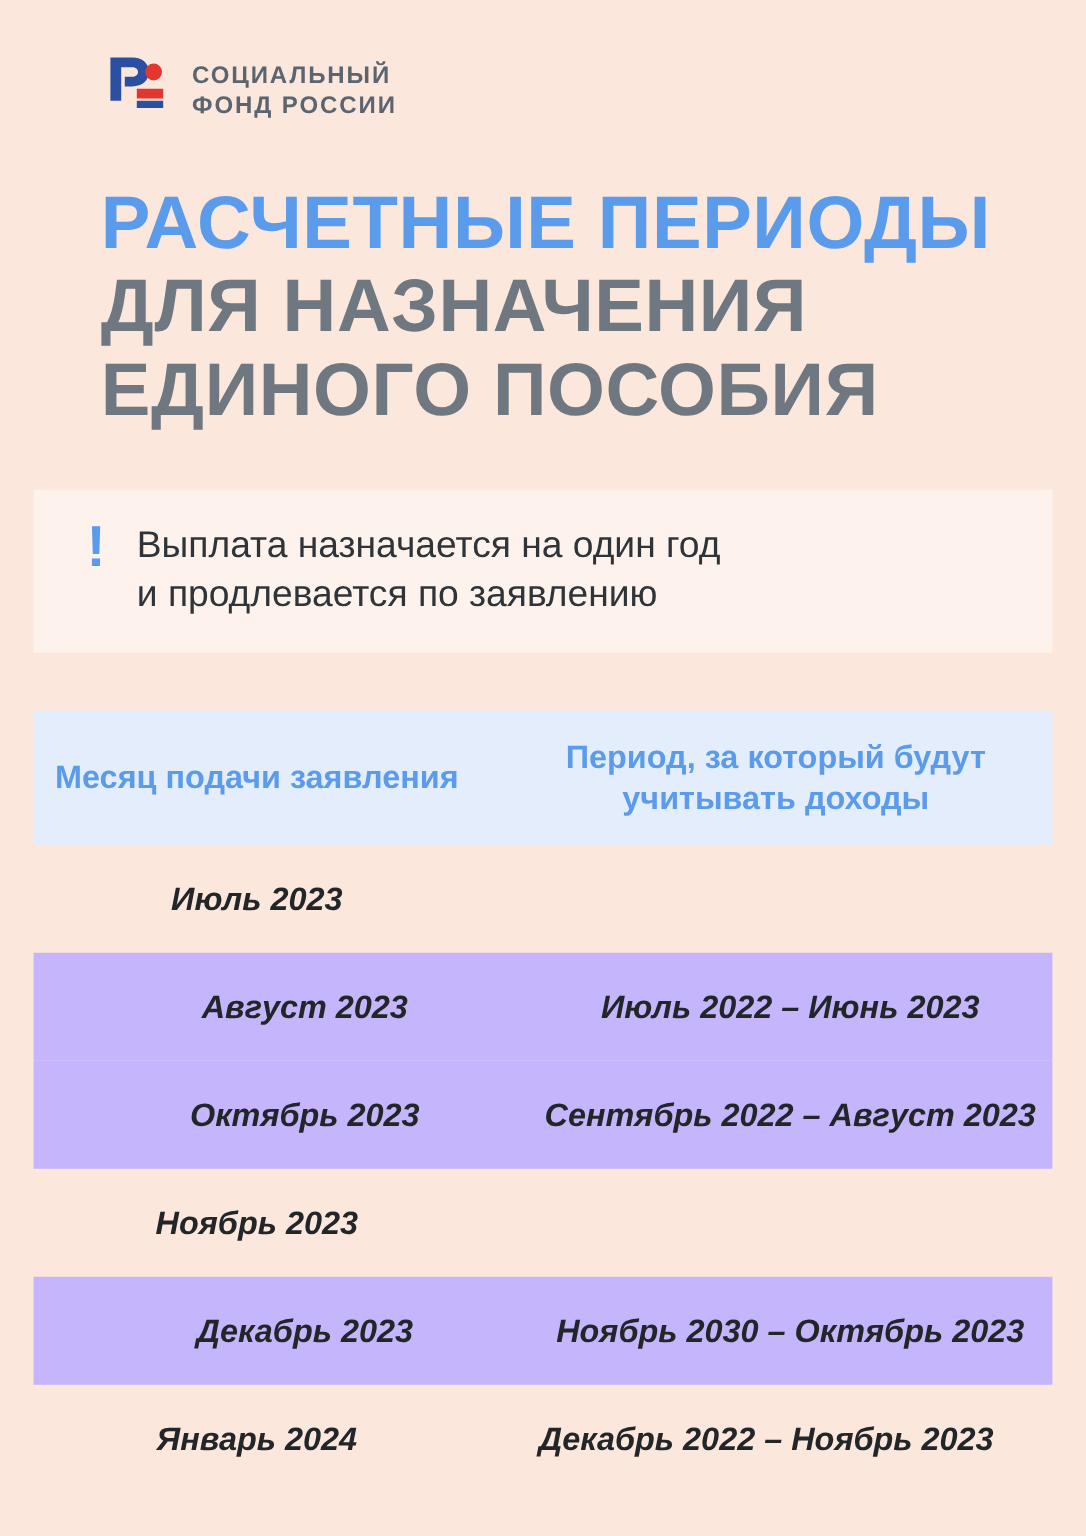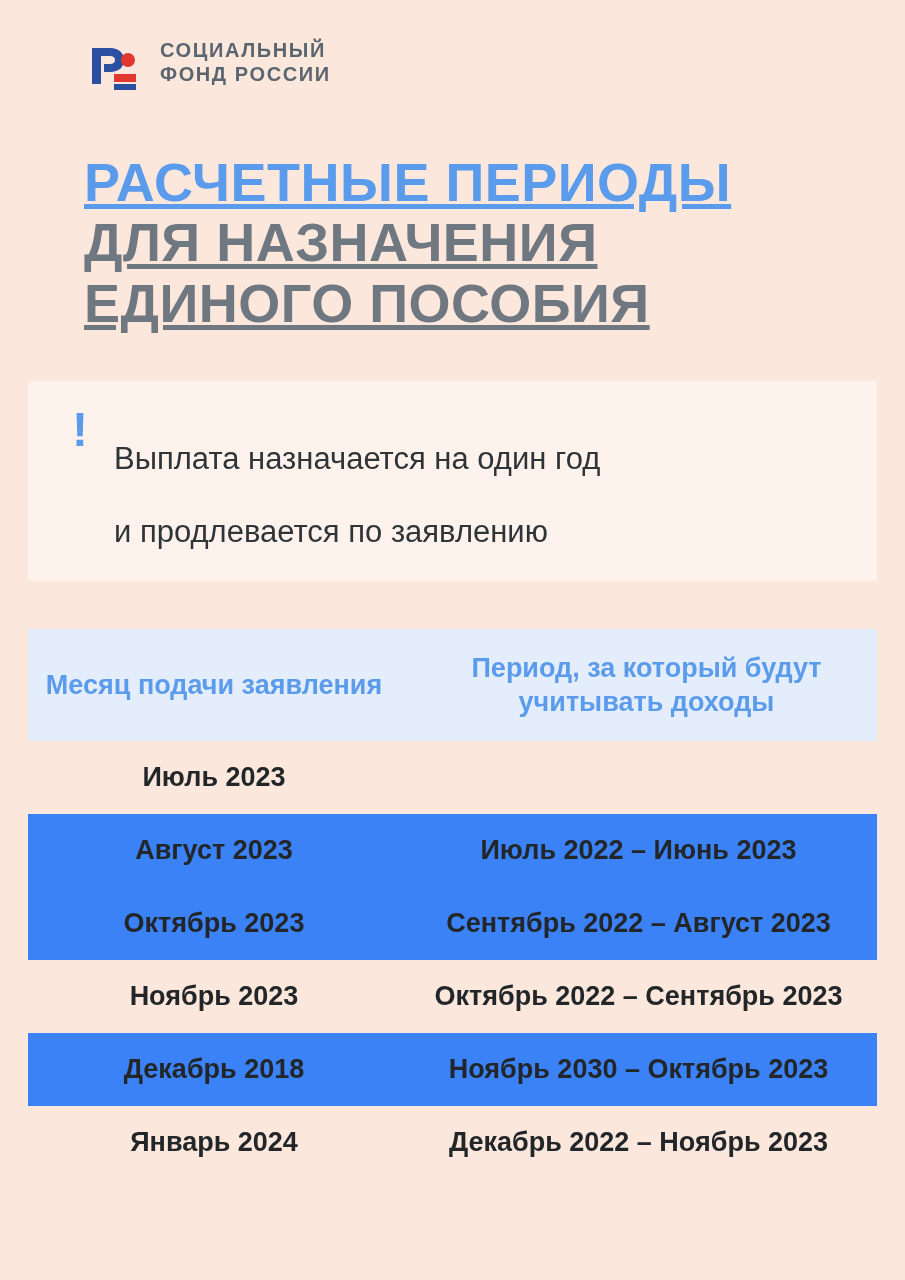--- a/index.html
+++ b/index.html
@@ -19,21 +19,21 @@
     position: relative;
     width: 905px;
     height: 1280px;
     background: #fbe7dc;
     padding: 0;
   }
 
   
   .logo-block {
     display: flex;
-    align-items: flex-start;
+    align-items: flex-end;
     gap: 14px;
     padding: 38px 0 0 84px;
   }
 
   .logo-mark {
     width: 62px;
     height: 62px;
     position: relative;
     flex: 0 0 auto;
   }
@@ -47,26 +47,25 @@
   }
   .logo-text .l1 { display: block; }
   .logo-text .l2 { display: block; }
 
   
   .title-block {
     padding: 52px 0 0 84px;
   }
   .title-line {
     font-weight: bold;
-    font-size: 54px;
+    font-size: 62px;
     line-height: 1.12;
     letter-spacing: 0.5px;
     text-transform: uppercase;
     color: #6f7780;
-    text-decoration: underline;
   }
   .title-line.accent { color: #5b9bec; }
 
   
   .note {
     margin: 48px 28px 0 28px;
     background: #fdf2ec;
     padding: 26px 30px 28px 30px;
     display: flex;
     align-items: flex-start;
@@ -78,21 +77,21 @@
     font-weight: bold;
     line-height: 0.95;
     padding-left: 14px;
     flex: 0 0 auto;
   }
   .note-text {
     font-size: 31px;
     line-height: 1.32;
     color: #2f3439;
   }
-  .note-text span { display: block; margin-top: 32px; }
+  .note-text span { display: block; }
 
   
   .table {
     margin: 48px 28px 0 28px;
   }
   .trow {
     display: flex;
     align-items: stretch;
   }
   .trow .cell {
@@ -110,24 +109,25 @@
   }
   .thead .cell {
     padding: 22px 14px;
     color: #5b9bec;
     font-weight: bold;
     font-size: 27px;
     line-height: 1.26;
   }
 
   .tbody-row {
-    height: 73px;
+    height: 90px;
+    font-style: italic;
   }
   .tbody-row.odd { background: transparent; }
-  .tbody-row.even { background: #3b82f6; }
+  .tbody-row.even { background: #c4b5fd; padding-left: 40px; }
   .tbody-row .cell {
     font-weight: bold;
     font-size: 27px;
     color: #222629;
   }
 </style>
 </head>
 <body>
 
 <div class="page">
@@ -173,24 +173,23 @@
     <div class="trow tbody-row even">
       <div class="cell c1">Август 2023</div>
       <div class="cell c2">Июль 2022 – Июнь 2023</div>
     </div>
     <div class="trow tbody-row even">
       <div class="cell c1">Октябрь 2023</div>
       <div class="cell c2">Сентябрь 2022 – Август 2023</div>
     </div>
     <div class="trow tbody-row odd">
       <div class="cell c1">Ноябрь 2023</div>
-      <div class="cell c2">Октябрь 2022 – Сентябрь 2023</div>
     </div>
     <div class="trow tbody-row even">
-      <div class="cell c1">Декабрь 2018</div>
+      <div class="cell c1">Декабрь 2023</div>
       <div class="cell c2">Ноябрь 2030 – Октябрь 2023</div>
     </div>
     <div class="trow tbody-row odd">
       <div class="cell c1">Январь 2024</div>
       <div class="cell c2">Декабрь 2022 – Ноябрь 2023</div>
     </div>
   </div>
 
 </div>
 

